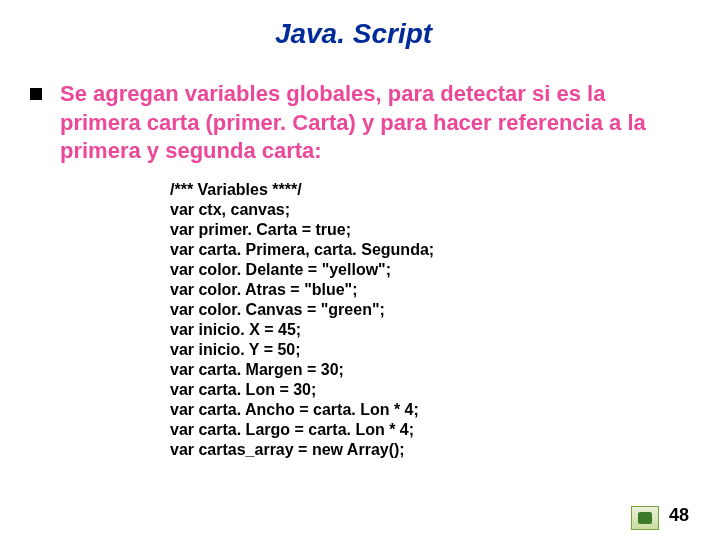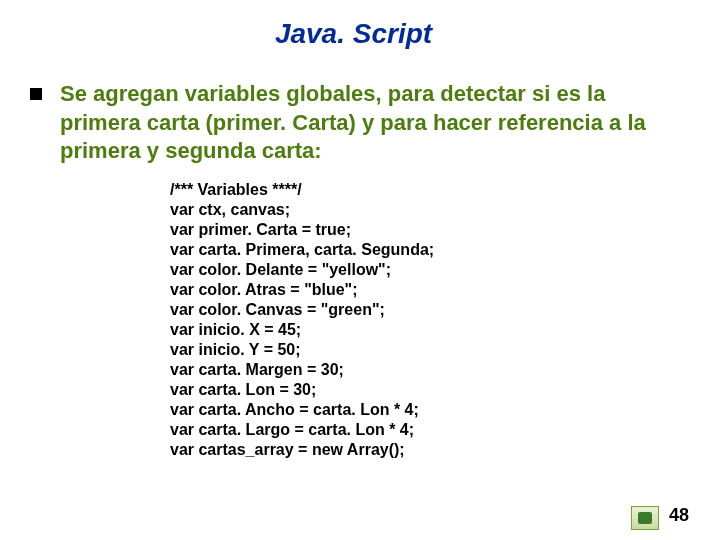--- a/index.html
+++ b/index.html
@@ -34,21 +34,21 @@
   }
   .bullet {
     width: 12px;
     height: 12px;
     background: #000000;
     flex: 0 0 auto;
     margin-top: 8px;
     margin-right: 18px;
   }
   .body-text {
-    color: #4d7c0f;
+    color: #ec4899;
     font-size: 22px;
     line-height: 1.3;
     font-weight: bold;
     font-family: Arial, Helvetica, sans-serif;
   }
   .code-block {
     margin: 14px 0 16px 170px;
     font-family: Arial, Helvetica, sans-serif;
     font-size: 16px;
     line-height: 1.25;

